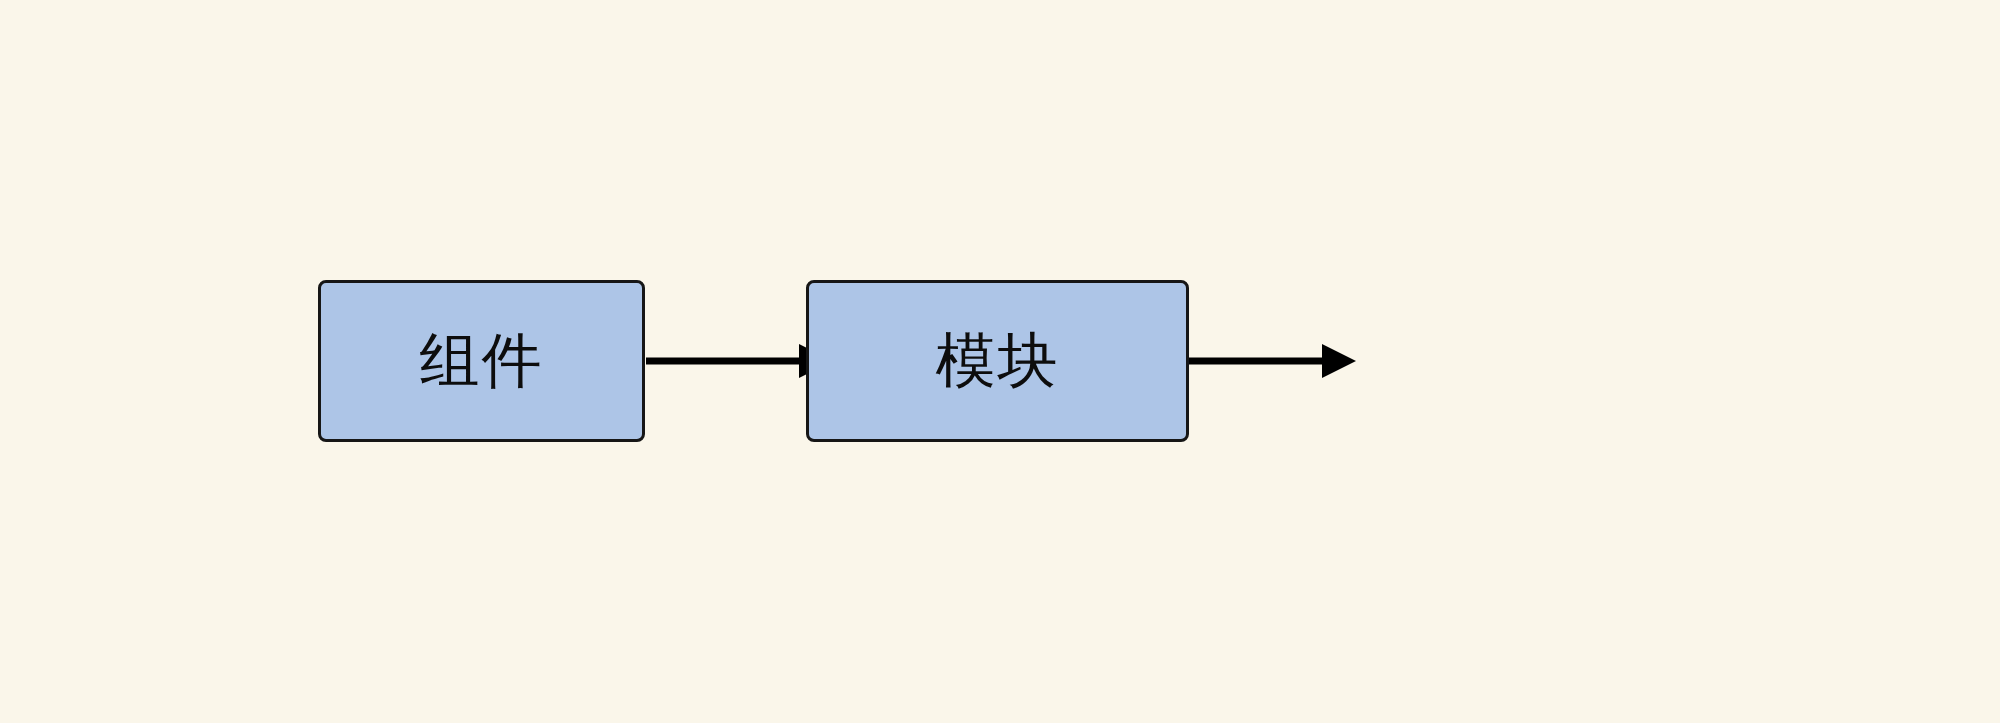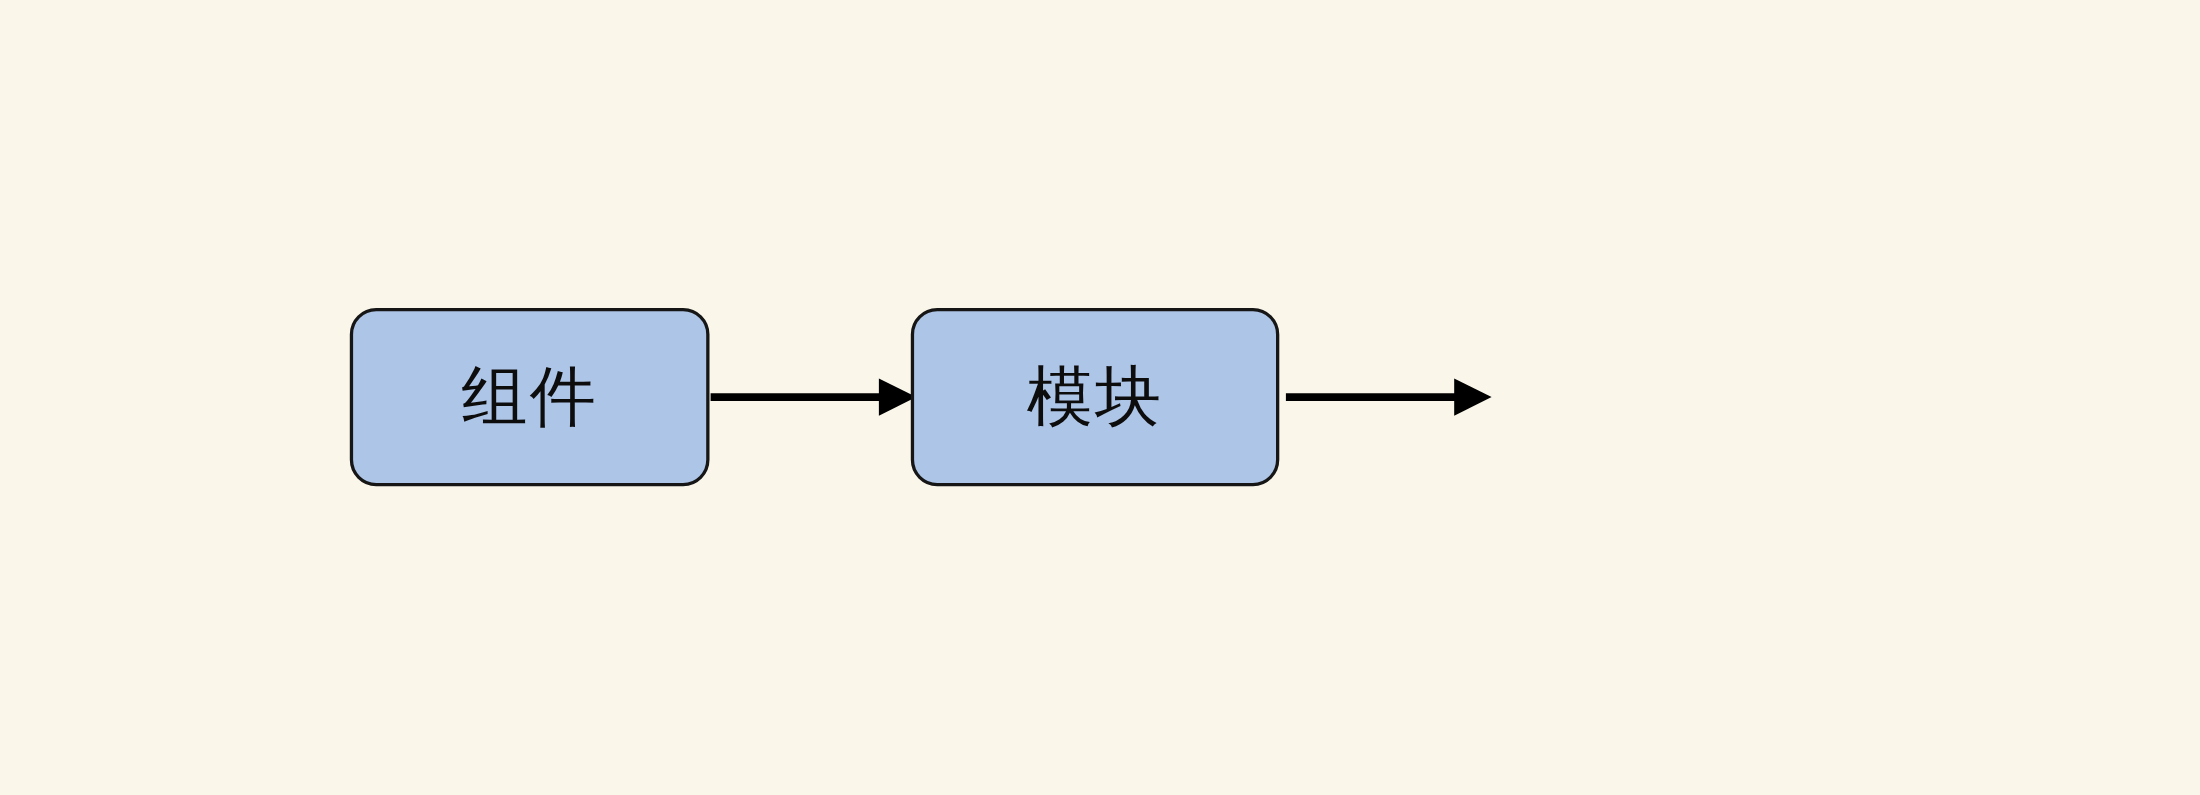--- a/index.html
+++ b/index.html
@@ -21,35 +21,35 @@
     height: 723px;
     background: var(--background);
     overflow: hidden;
   }
   .node {
     position: absolute;
     top: 280px;
     height: 162px;
     background: var(--node-fill);
     border: 3px solid var(--node-border);
-    border-radius: 24px;
+    border-radius: 8px;
     display: flex;
     align-items: center;
     justify-content: center;
   }
   .node-label {
     font-size: 60px;
     font-weight: 400;
     color: var(--text);
     letter-spacing: 2px;
     line-height: 1;
     white-space: nowrap;
   }
   #node-component { left: 318px; width: 327px; }
-  #node-module    { left: 828px; width: 335px; }
+  #node-module    { left: 806px; width: 383px; }
   #node-counter   { left: 1354px; width: 333px; }
   .edges-layer {
     position: absolute;
     left: 0; top: 0;
     width: 2000px;
     height: 723px;
     pointer-events: none;
   }
   .edges-layer line    { stroke: var(--arrow); stroke-width: 7; }
   .edges-layer polygon { fill: var(--arrow); }

